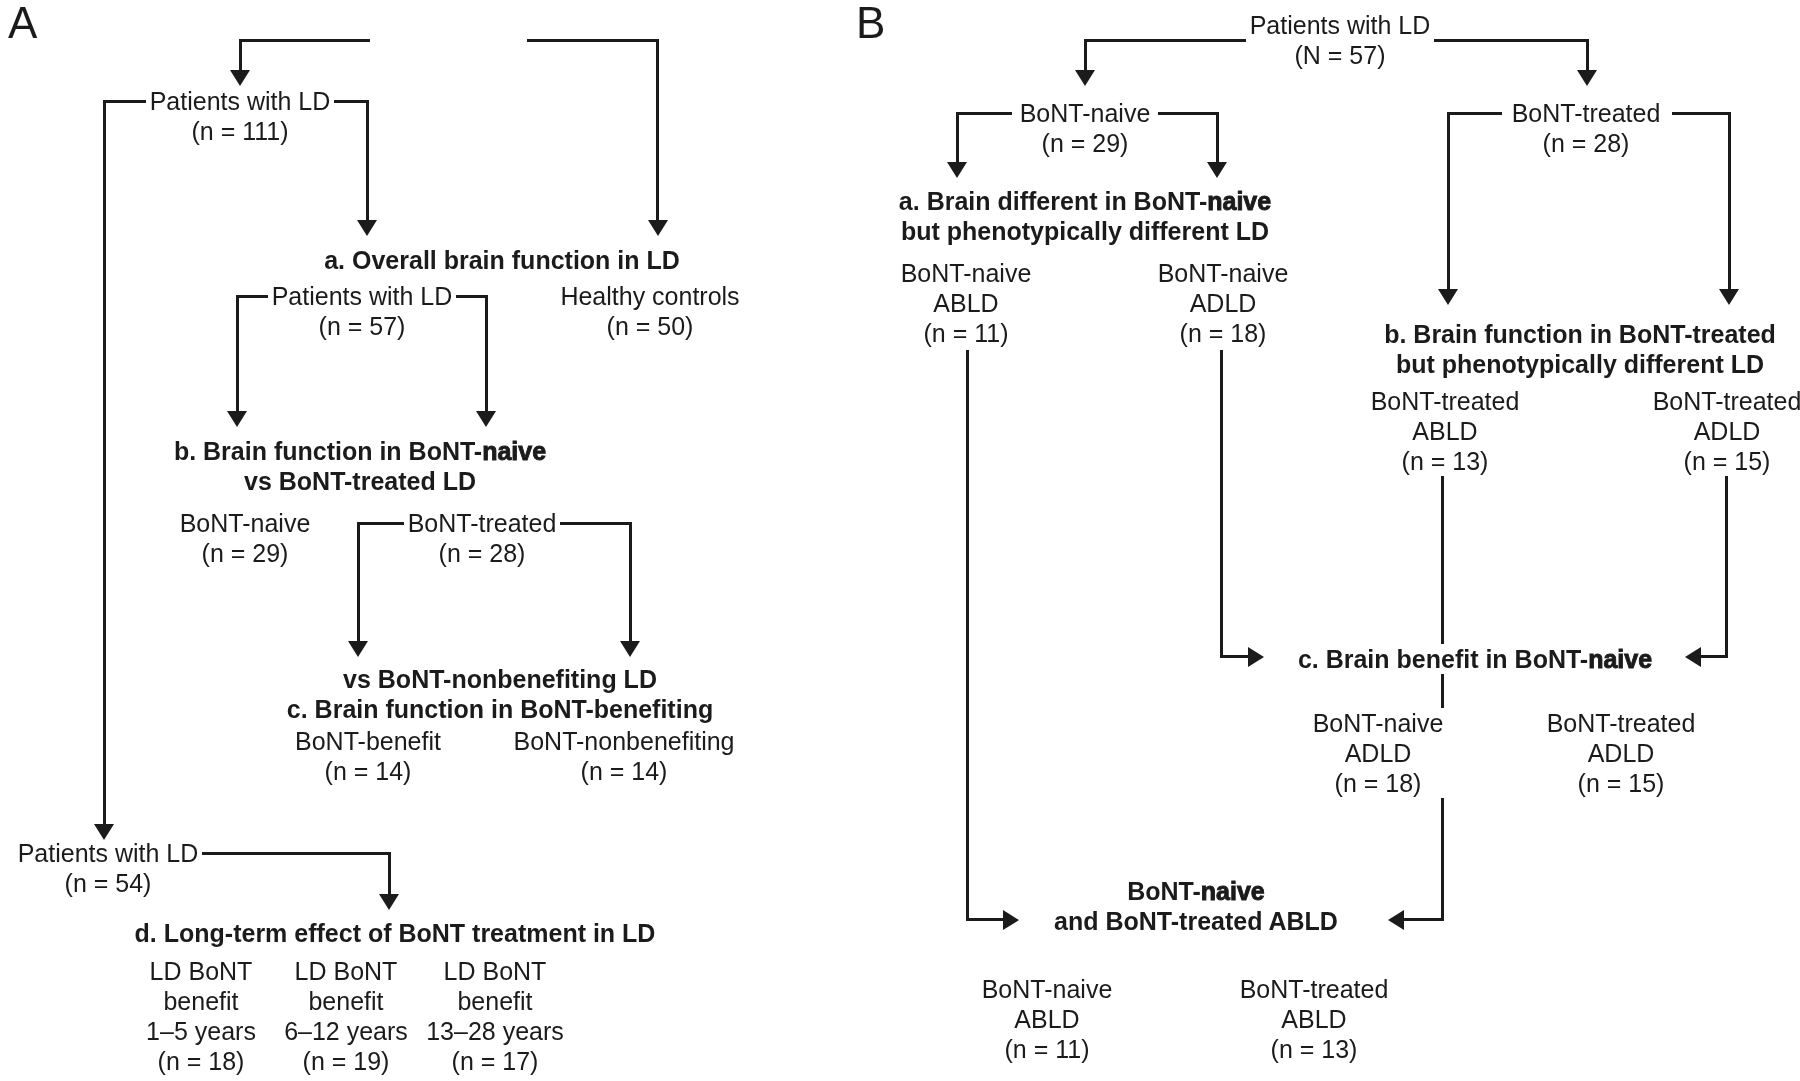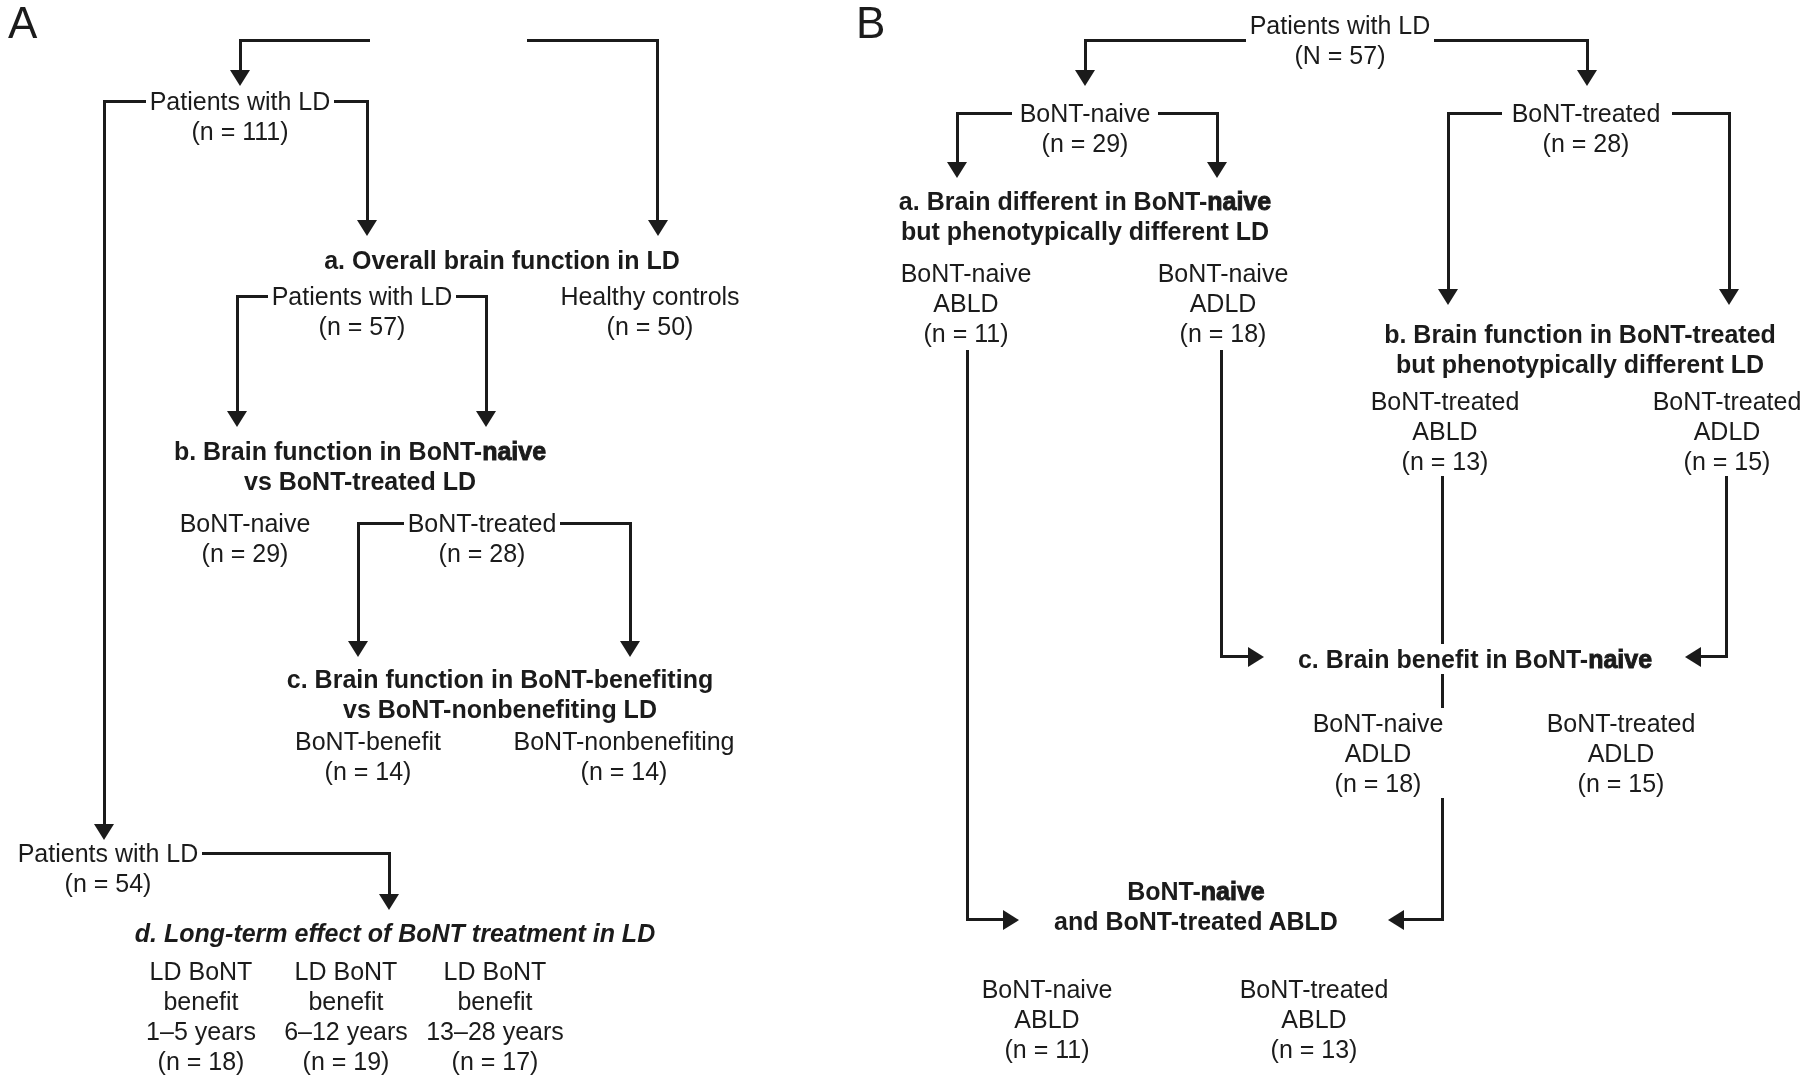--- a/index.html
+++ b/index.html
@@ -79,36 +79,36 @@
   </div>
   <div class="node" style="left:245px;top:508px;">
     <span>BoNT-naive</span>
     <span>(n = 29)</span>
   </div>
   <div class="node" style="left:482px;top:508px;">
     <span>BoNT-treated</span>
     <span>(n = 28)</span>
   </div>
   <div class="node hd" style="left:500px;top:664px;">
+    <span>vs BoNT-nonbenefiting LD</span>
     <span>c. Brain function in BoNT-benefiting</span>
-    <span>vs BoNT-nonbenefiting LD</span>
   </div>
   <div class="node" style="left:368px;top:726px;">
     <span>BoNT-benefit</span>
     <span>(n = 14)</span>
   </div>
   <div class="node" style="left:624px;top:726px;">
     <span>BoNT-nonbenefiting</span>
     <span>(n = 14)</span>
   </div>
   <div class="node" style="left:108px;top:838px;">
     <span>Patients with LD</span>
     <span>(n = 54)</span>
   </div>
-  <div class="node hd" style="left:395px;top:918px;font-style:italic;">
+  <div class="node hd" style="left:395px;top:918px;">
     <span>d. Long-term effect of BoNT treatment in LD</span>
   </div>
   <div class="node" style="left:201px;top:956px;">
     <span>LD BoNT</span>
     <span>benefit</span>
     <span>1–5 years</span>
     <span>(n = 18)</span>
   </div>
   <div class="node" style="left:346px;top:956px;">
     <span>LD BoNT</span>

